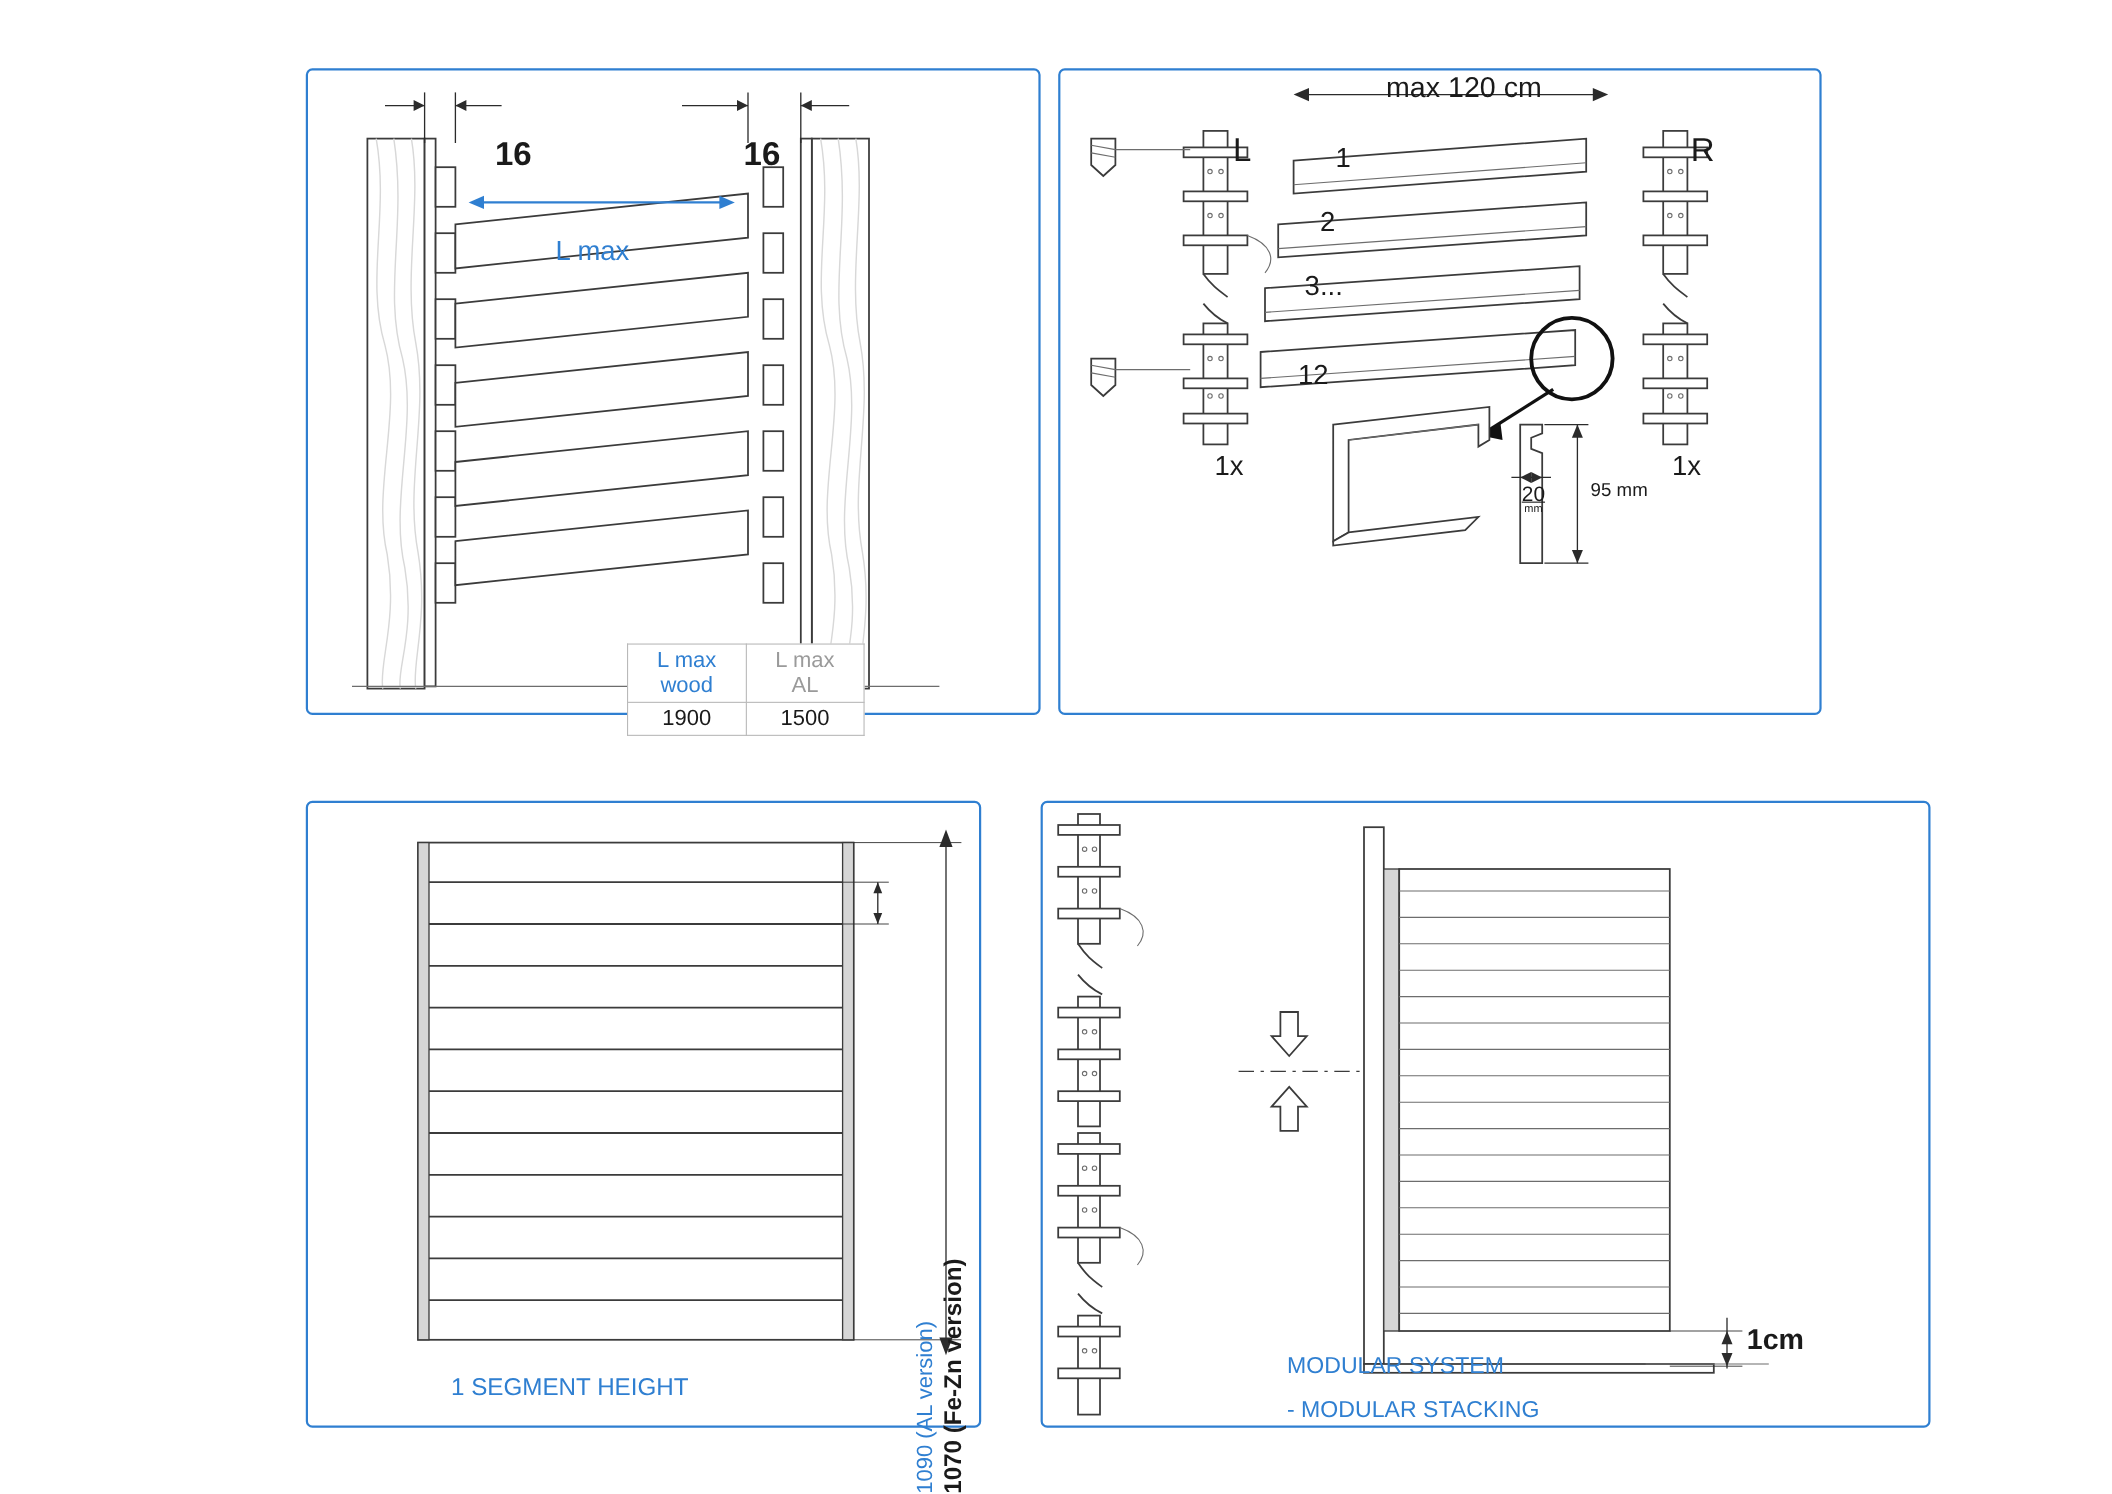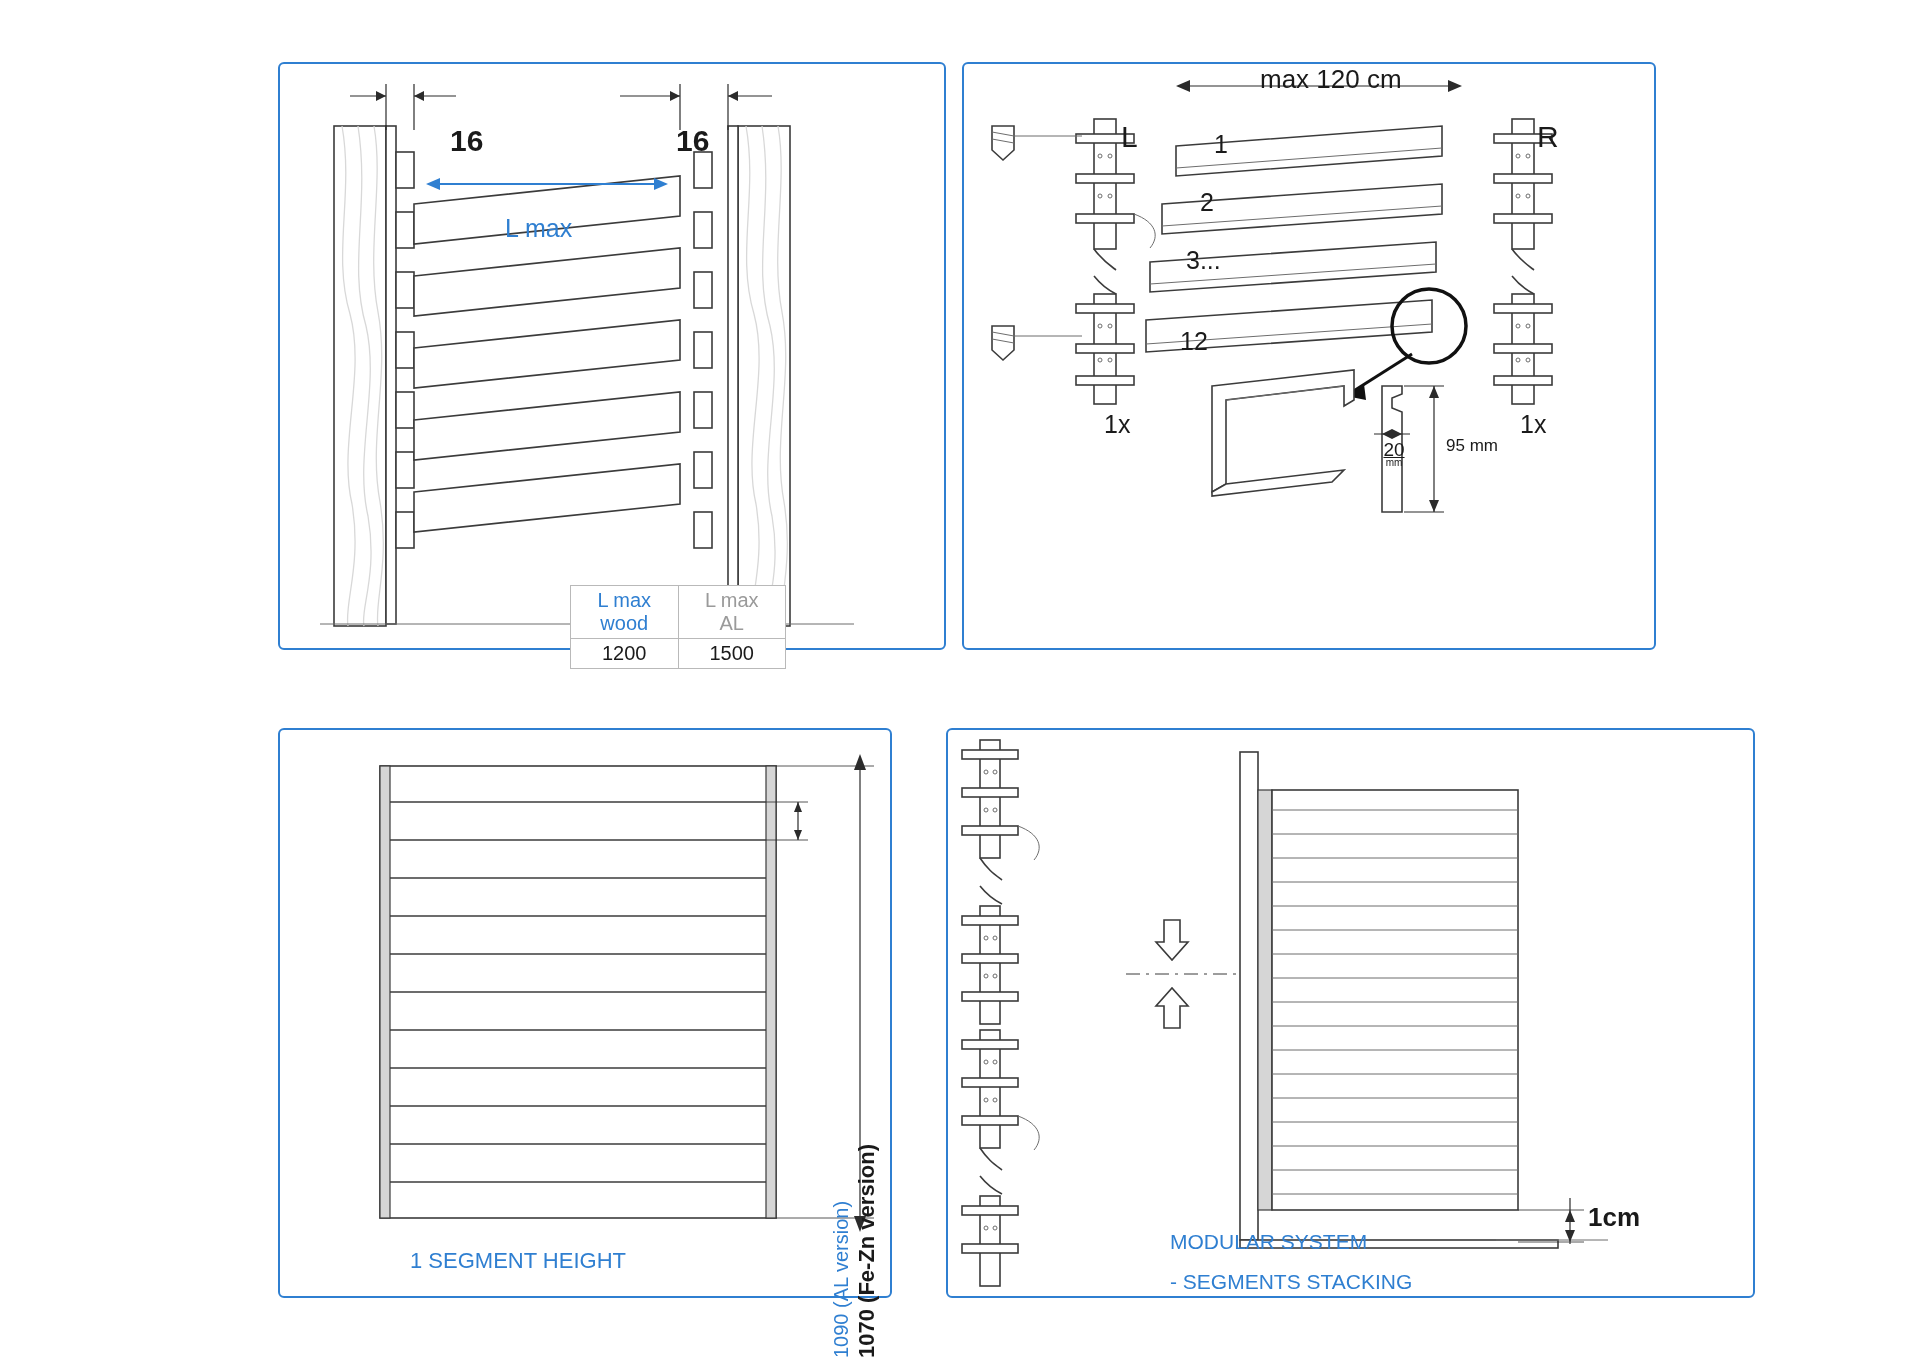--- a/index.html
+++ b/index.html
@@ -138,21 +138,21 @@
       <td class="blue">
         <span>L max</span><br>
         <span>wood</span>
       </td>
       <td class="gray">
         <span>L max</span><br>
         <span>AL</span>
       </td>
     </tr>
     <tr>
-      <td>1200</td>
+      <td>1900</td>
       <td>1500</td>
     </tr>
   </tbody>
     </table>
 </div>
 
 <div class="panel" id="panel-tr">
   <svg width="694" height="588">
 
     <g>
@@ -409,14 +409,14 @@
       <line x1="622" y1="468" x2="622" y2="514"></line>
       <polygon points="622,480 617,492 627,492" fill="#2b2b2b" stroke="none"></polygon>
       <polygon points="622,512 617,500 627,500" fill="#2b2b2b" stroke="none"></polygon>
       <line x1="570" y1="480" x2="636" y2="480" stroke-width="0.8"></line>
       <line x1="570" y1="512" x2="636" y2="512" stroke-width="0.8"></line>
     </g>
   </svg>
 
   <div class="lbl bold" style="left:640px;top:472px;font-size:26px;">1cm</div>
   <div class="lbl blue" style="left:222px;top:500px;font-size:21px;">MODULAR SYSTEM</div>
-  <div class="lbl blue" style="left:222px;top:540px;font-size:21px;">- SEGMENTS STACKING</div>
+  <div class="lbl blue" style="left:222px;top:540px;font-size:21px;">- MODULAR STACKING</div>
 </div>
 
 </body></html>

